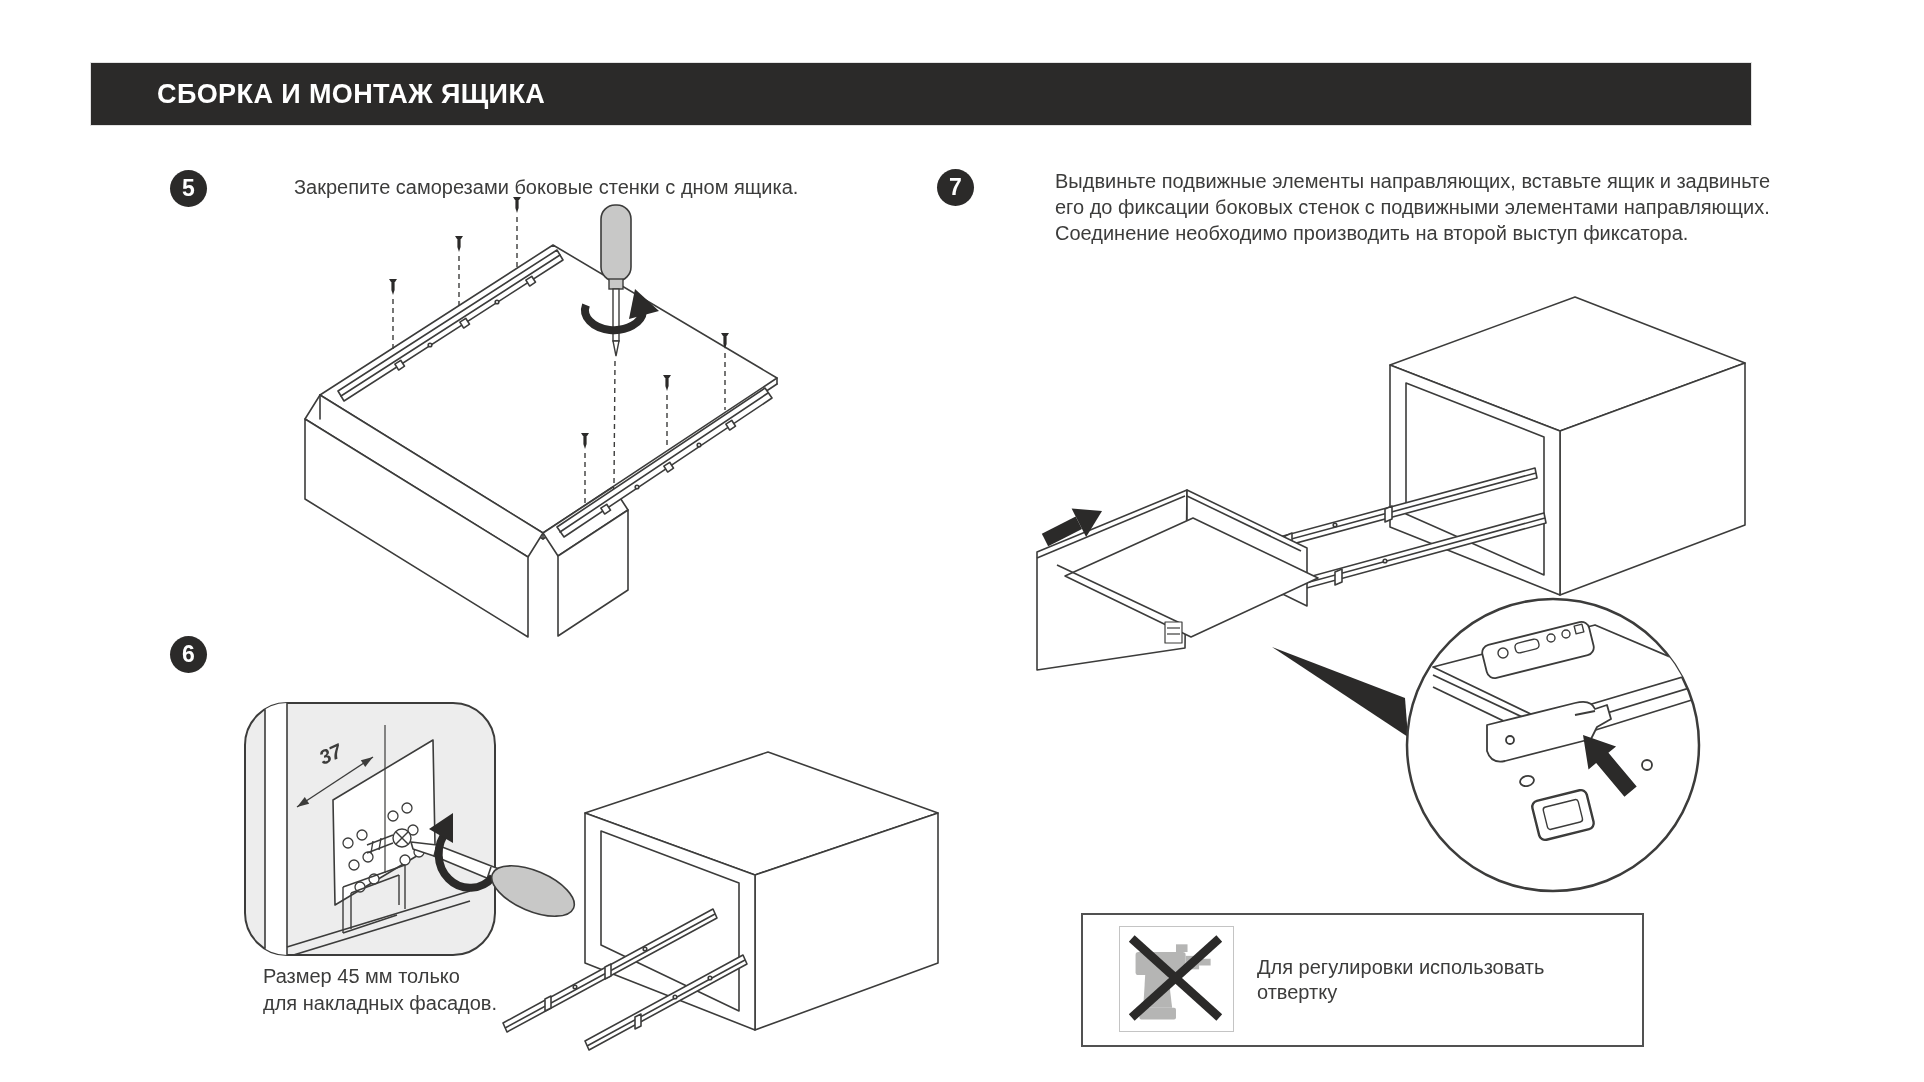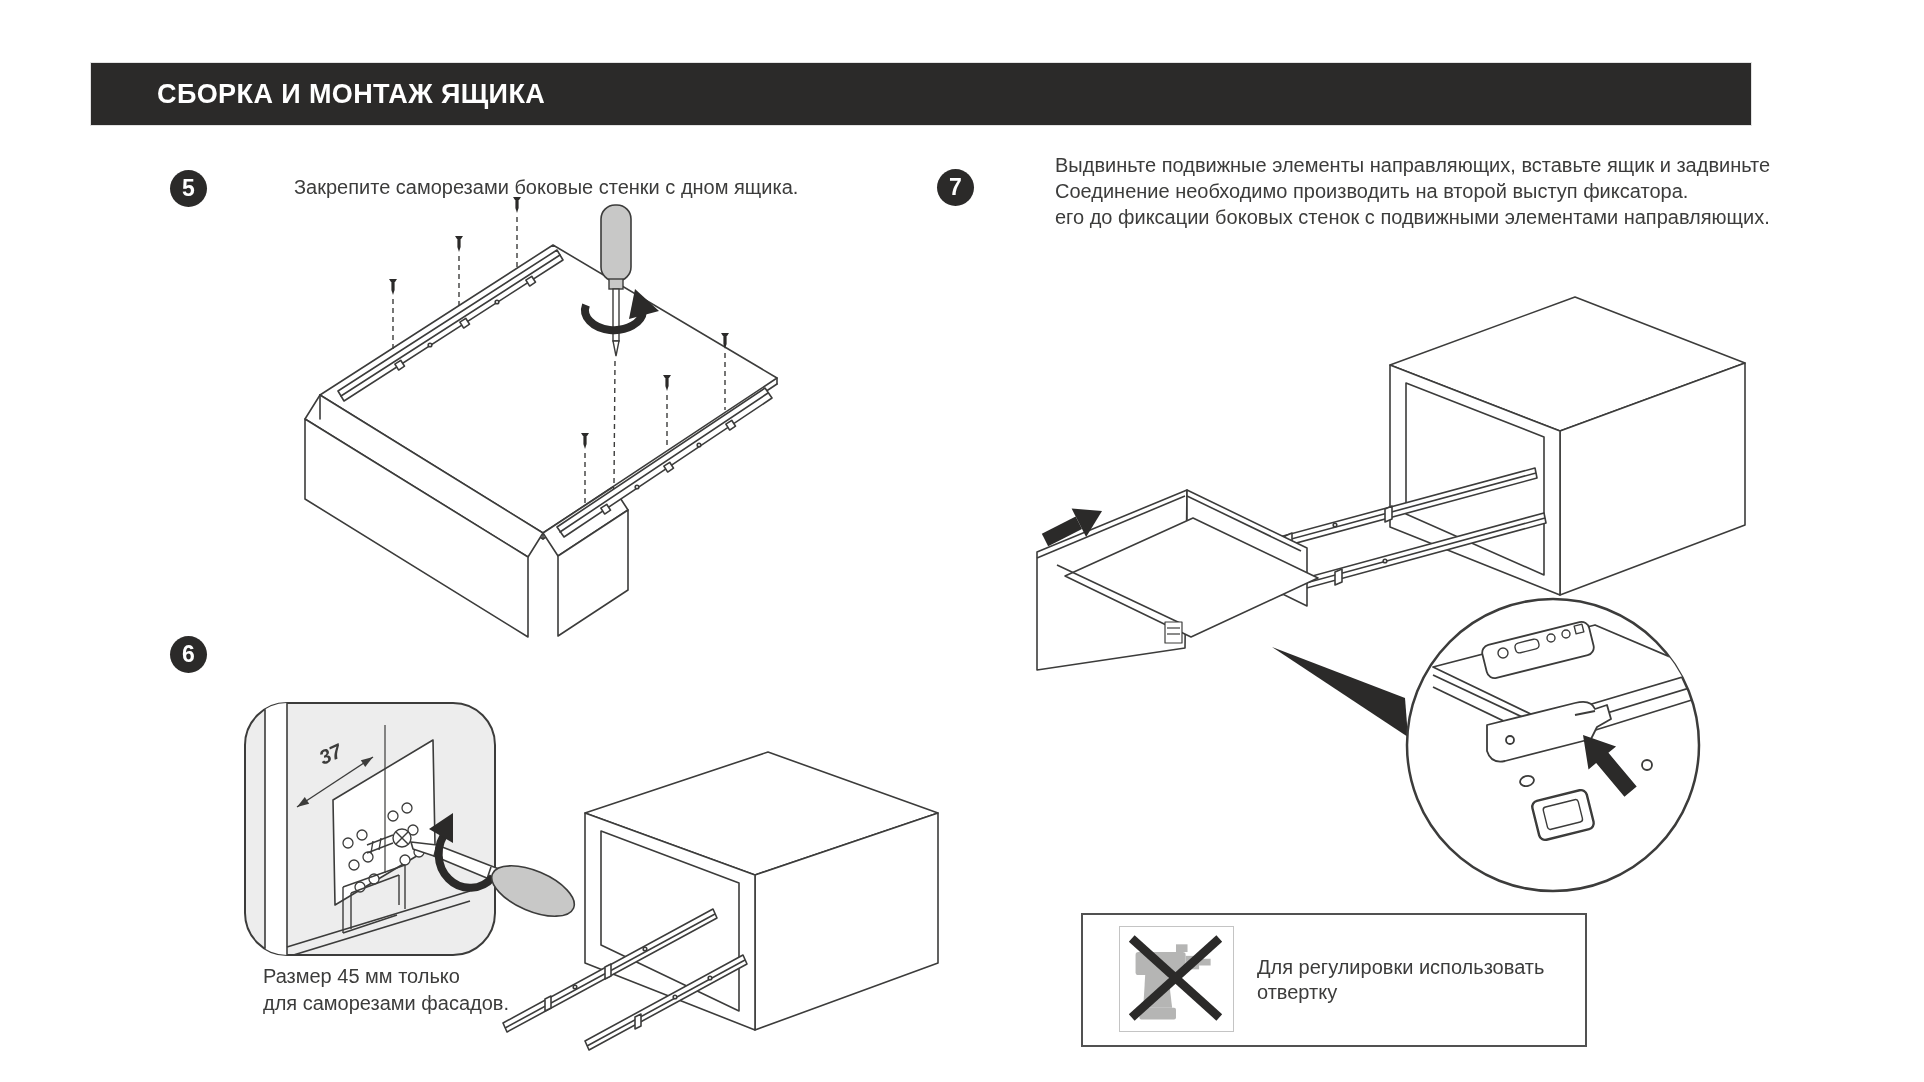--- a/index.html
+++ b/index.html
@@ -9,21 +9,21 @@
        background:var(--header-bg,#2B2A29);box-shadow:0 0 0 1px #e2e2e2;}
   .bar h1{margin:0;padding-left:66px;line-height:62px;font-size:27px;font-weight:bold;
           letter-spacing:.4px;color:#fff;}
   .badge{position:absolute;width:37px;height:37px;border-radius:50%;
          background:var(--header-bg,#2B2A29);color:#fff;font-weight:bold;font-size:23px;
          display:flex;align-items:center;justify-content:center;}
   .step-text{position:absolute;font-size:20px;line-height:26px;margin-left:47px;}
   .note-text{position:absolute;font-size:20px;line-height:27px;}
   .fig{position:absolute;}
   .fig svg{display:block;}
-  .warnbox{position:absolute;left:1081px;top:913px;width:506px;height:134px;
+  .warnbox{position:absolute;left:1081px;top:913px;width:563px;height:134px;
            border:2px solid #515151;box-sizing:border-box;background:#fff;
            display:flex;align-items:center;}
   .warn-icon-box{position:absolute;left:36px;top:11px;width:115px;height:106px;
                  border:1px solid #c4c4c4;background:#fff;box-sizing:border-box;}
   .warn-text{position:absolute;left:174px;width:320px;font-size:20px;line-height:25px;}
 </style>
 </head>
 <body>
 
 <div class="page">
@@ -231,30 +231,30 @@
           <polygon points="400,322 406,319 406,331 400,334"></polygon>
           <circle cx="440" cy="302" r="1.8"></circle>
             <circle cx="475" cy="283" r="1.8"></circle>
         </g>
       </g>
     </svg>
   </div>
 
   <div class="note-text" style="left:263px;top:963px;">
     <div>Размер 45 мм только</div>
-    <div>для саморезами фасадов.</div>
+    <div>для накладных фасадов.</div>
   </div>
 
   <div class="badge" style="left:937px;top:169px;">
     <span>7</span>
   </div>
-  <div class="step-text" style="left:1008px;top:152px;">
+  <div class="step-text" style="left:1008px;top:168px;">
     <div>Выдвиньте подвижные элементы направляющих, вставьте ящик и задвиньте</div>
+    <div>его до фиксации боковых стенок с подвижными элементами направляющих.</div>
     <div>Соединение необходимо производить на второй выступ фиксатора.</div>
-    <div>его до фиксации боковых стенок с подвижными элементами направляющих.</div>
   </div>
 
   <div class="fig" style="left:1035px;top:235px;">
     <svg width="730" height="680" viewBox="0 0 730 680">
       <defs>
           <clipPath id="c7clip">
             <circle cx="518" cy="510" r="146"></circle>
           </clipPath>
         </defs>
 

